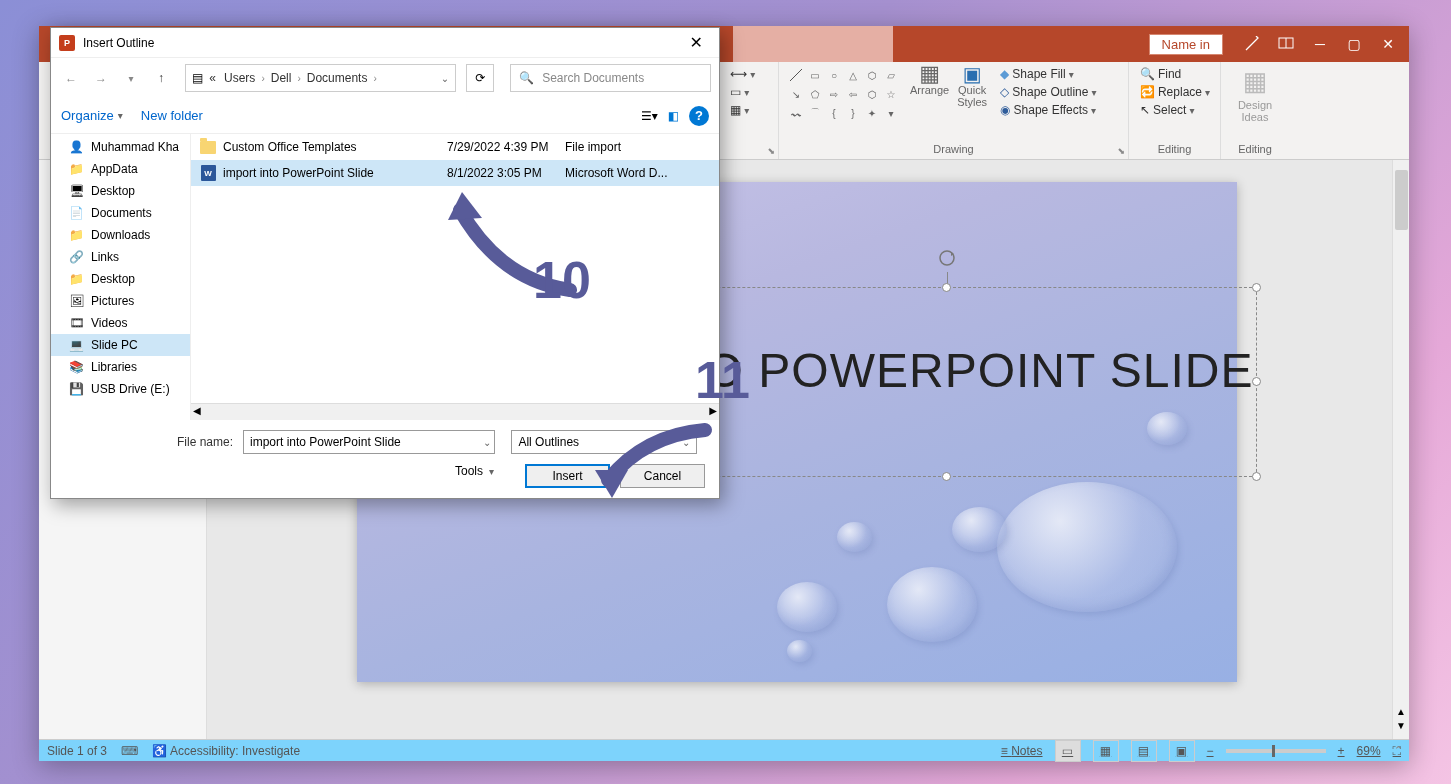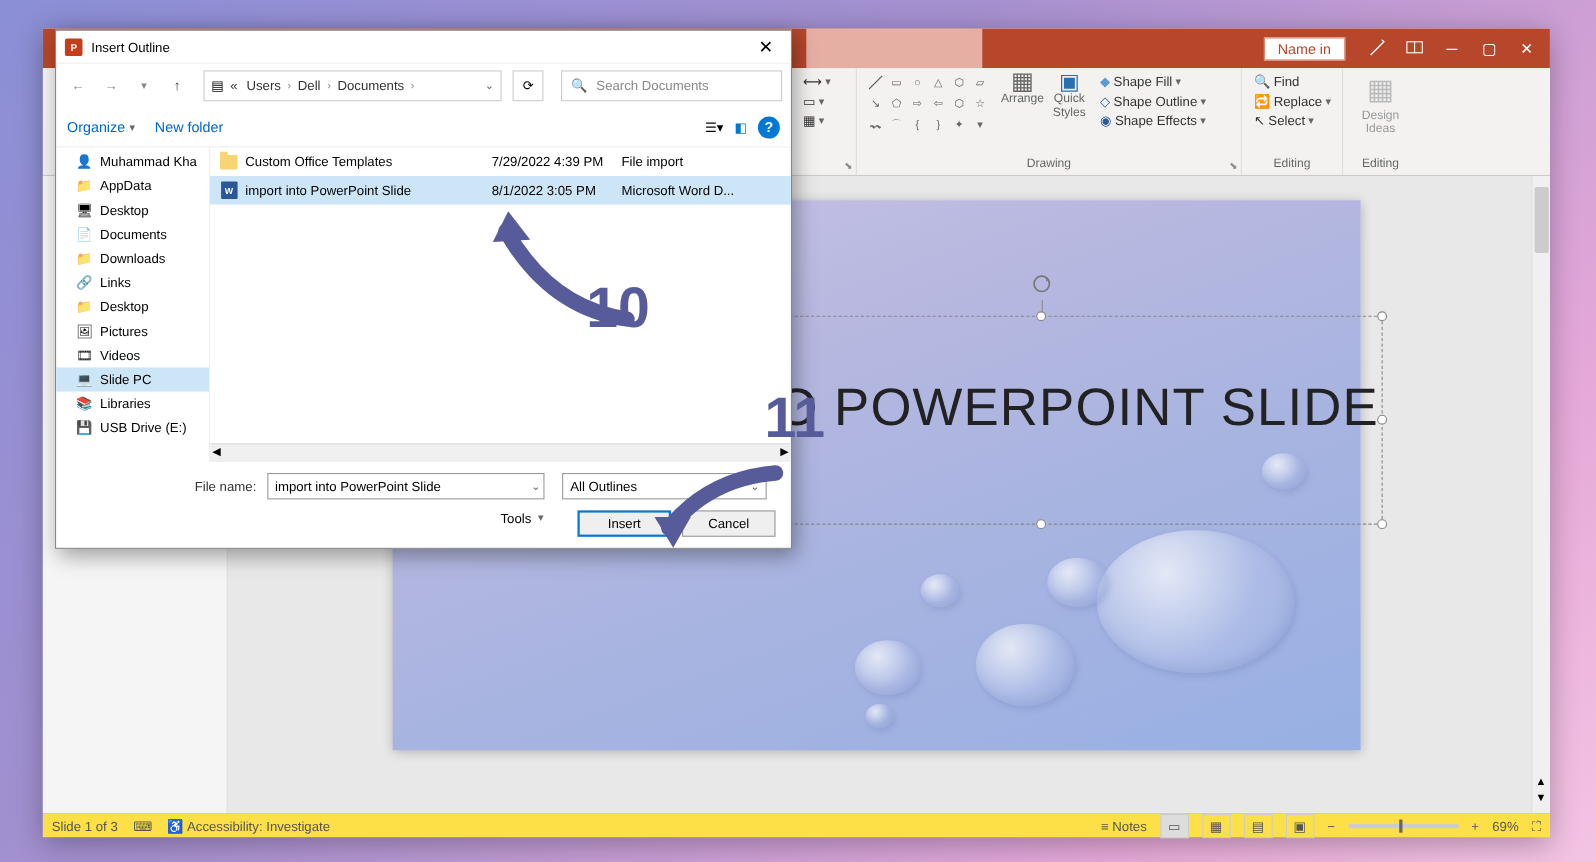--- a/index.html
+++ b/index.html
@@ -17,22 +17,22 @@
 .record { color: #c4321c; }
 .ribbon { height: 98px; background: #f3f2f1; border-bottom: 1px solid #ccc; display: flex; padding-left: 680px; }
 .ribbon-group { border-right: 1px solid #ddd; padding: 4px 8px; display: flex; flex-direction: column; justify-content: space-between; font-size: 11px; color: #666; text-align: center; position: relative; }
 .ribbon-group-label { font-size: 11px; color: #666; padding-top: 2px; }
 .group-content { display: flex; gap: 4px; align-items: flex-start; flex: 1; }
 .small-btn { display: flex; align-items: center; gap: 3px; font-size: 12px; color: #333; padding: 1px 3px; cursor: pointer; white-space: nowrap; }
 .icon16 { width: 16px; height: 16px; display: inline-flex; align-items: center; justify-content: center; }
 .vert-stack { display: flex; flex-direction: column; gap: 2px; align-items: flex-start; }
 .shape-grid { display: grid; grid-template-columns: repeat(6, 18px); grid-template-rows: repeat(3, 18px); gap: 1px; }
 .shape-cell { width: 18px; height: 18px; border: 1px solid #999; display: flex; align-items: center; justify-content: center; font-size: 10px; }
-.status-bar { height: 22px; background: #fde047; border-top: 1px solid #ccc; display: flex; align-items: center; padding: 0 8px; font-size: 12px; color: #555; gap: 14px; }
-.status-right { margin-left: auto; display: flex; align-items: center; gap: 12px; }
+.status-bar { height: 22px; background: #7dd3fc; border-top: 1px solid #ccc; display: flex; align-items: center; padding: 0 8px; font-size: 12px; color: #555; gap: 14px; }
+.status-right { margin-left: auto; display: flex; align-items: center; gap: 12px; text-decoration: underline; }
 .slide-area { flex: 1; background: #e8e8e8; position: relative; display: flex; }
 .thumb-pane { width: 168px; background: #f5f5f5; border-right: 1px solid #ddd; }
 .main-canvas { flex: 1; position: relative; overflow: hidden; }
 .scroll-v { width: 17px; background: #f0f0f0; border-left: 1px solid #ddd; position: relative; }
 .scroll-thumb { position: absolute; top: 10px; left: 2px; width: 13px; height: 60px; background: #ccc; border-radius: 2px; }
 .slide { position: absolute; left: 150px; top: 22px; width: 880px; height: 500px; background: linear-gradient(160deg, #c8c4e8 0%, #b8b8e0 30%, #a8b4e0 60%, #98b0e4 100%); box-shadow: 0 2px 10px rgba(0,0,0,0.25); }
 .droplet { position: absolute; border-radius: 50%; background: radial-gradient(circle at 35% 30%, rgba(255,255,255,.7), rgba(200,210,240,.3) 55%, rgba(160,180,220,.15)); box-shadow: inset -4px -4px 10px rgba(120,140,200,.3), 2px 3px 6px rgba(80,100,160,.2); }
 .text-box { position: absolute; left: 280px; top: 105px; width: 620px; height: 190px; border: 1px dashed #888; }
 .text-box-handles .h { position: absolute; width: 9px; height: 9px; background: #fff; border: 1px solid #888; border-radius: 50%; }
 .slide-title { font-family: "Century Gothic", sans-serif; font-size: 48px; font-weight: 400; letter-spacing: 1px; text-align: center; color: #222; padding-top: 55px; line-height: 1.15; }

